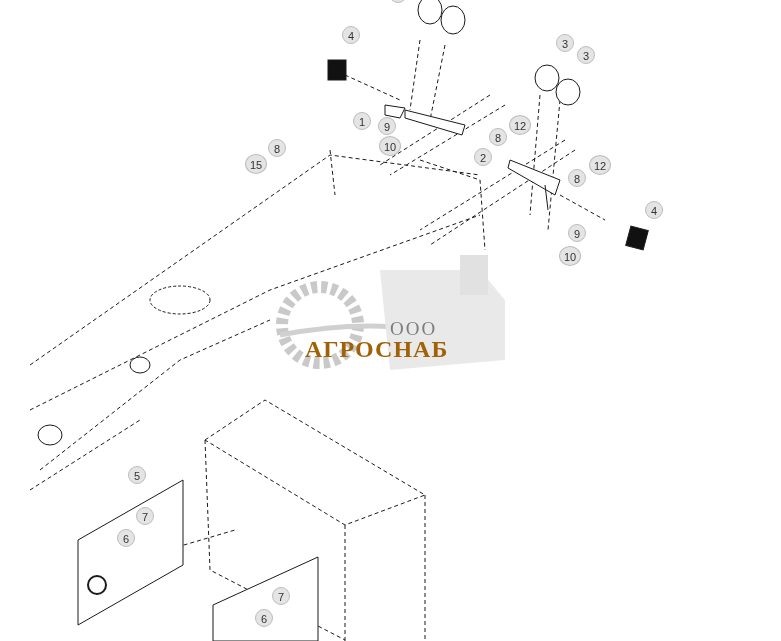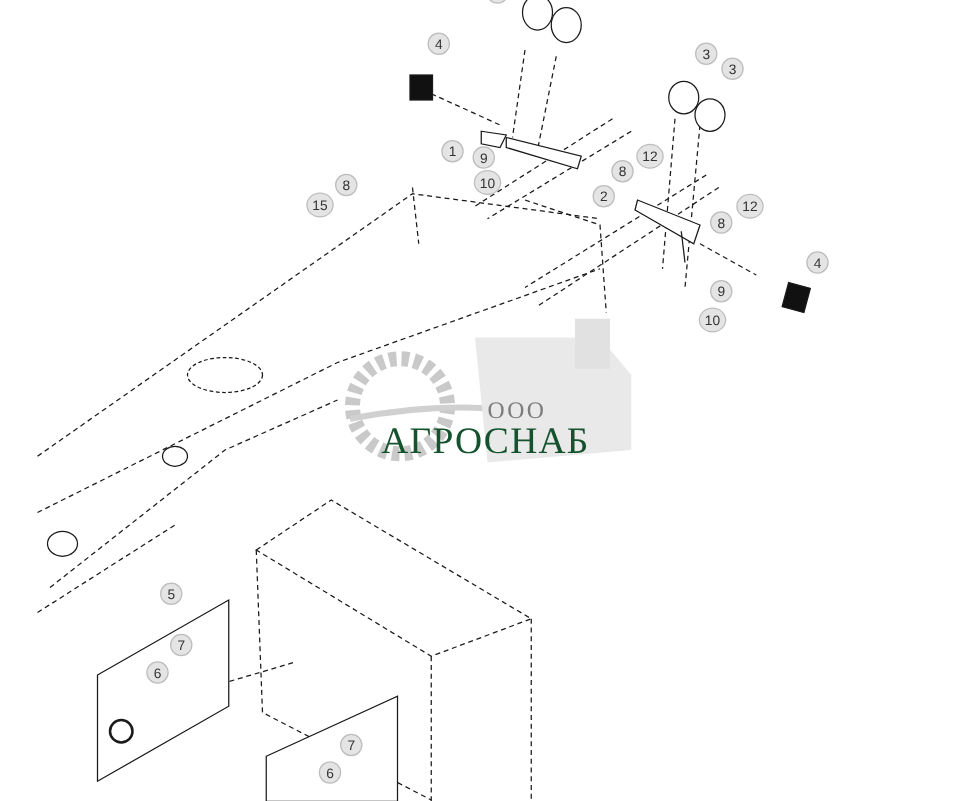--- a/index.html
+++ b/index.html
@@ -1,21 +1,21 @@
 <!DOCTYPE html>
 <html><head>
 <meta charset="utf-8">
 <style>
   html, body { margin: 0; padding: 0; background: #ffffff; }
   body { width: 781px; height: 641px; overflow: hidden; position: relative; font-family: "Liberation Sans", sans-serif; }
   #canvas { position: absolute; left: 0; top: 0; width: 781px; height: 641px; }
   .callout { position: absolute; width: 18px; height: 18px; border-radius: 50%; background: #e4e4e4; border: 1px solid #bdbdbd; color: #333; font-size: 11px; line-height: 18px; text-align: center; box-sizing: border-box; }
   .callout.wide { width: 22px; height: 20px; line-height: 20px; }
   .wm-ooo { position: absolute; left: 390px; top: 318px; font-family: "Liberation Serif", serif; font-size: 19px; color: #7d7d7d; letter-spacing: 2px; }
-  .wm-name { position: absolute; left: 305px; top: 336px; font-family: "Liberation Serif", serif; font-size: 30px; color: #14532d; letter-spacing: 1px; }
+  .wm-name { position: absolute; left: 305px; top: 336px; font-family: "Liberation Serif", serif; font-size: 24px; color: #a16207; letter-spacing: 1px; font-weight: bold; }
 </style>
 </head>
 <body>
 
 <svg id="canvas" viewBox="0 0 781 641" xmlns="http://www.w3.org/2000/svg">
   <g fill="none" stroke="#1a1a1a" stroke-width="1" stroke-dasharray="4 3">
 
     <path d="M30 365 L330 155 L480 175"></path>
     <path d="M30 410 L270 290 L480 215"></path>
     <path d="M40 470 L180 360 L270 320"></path>

